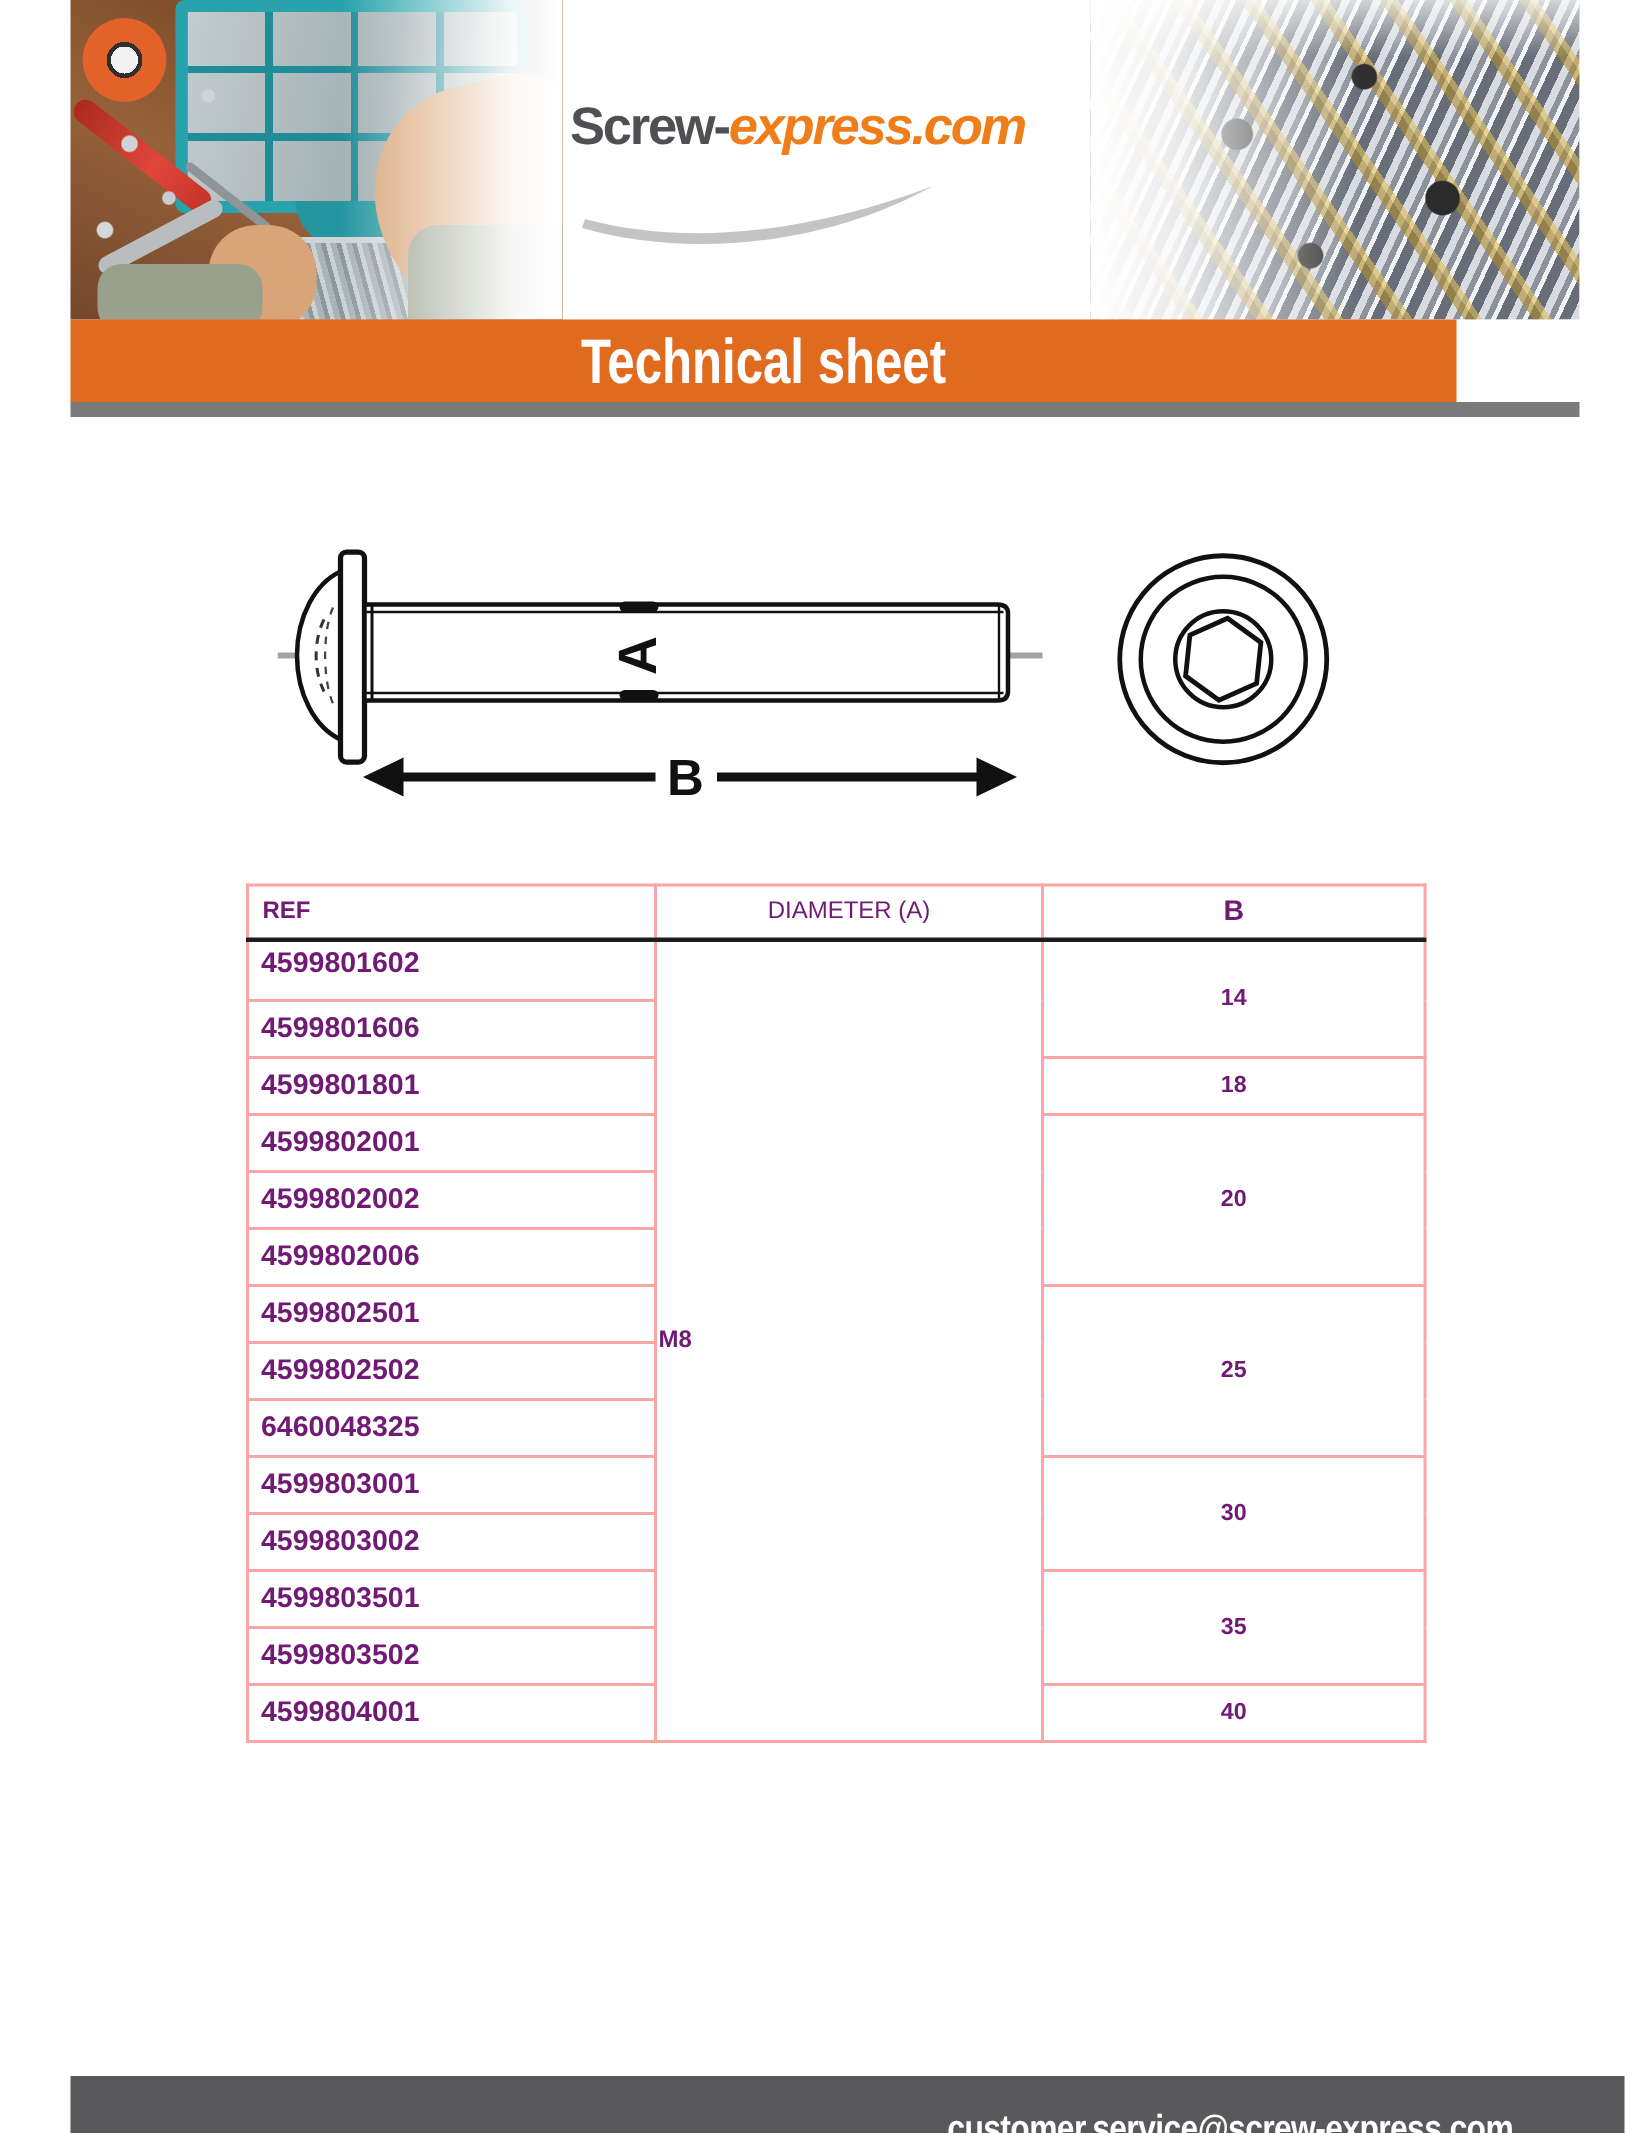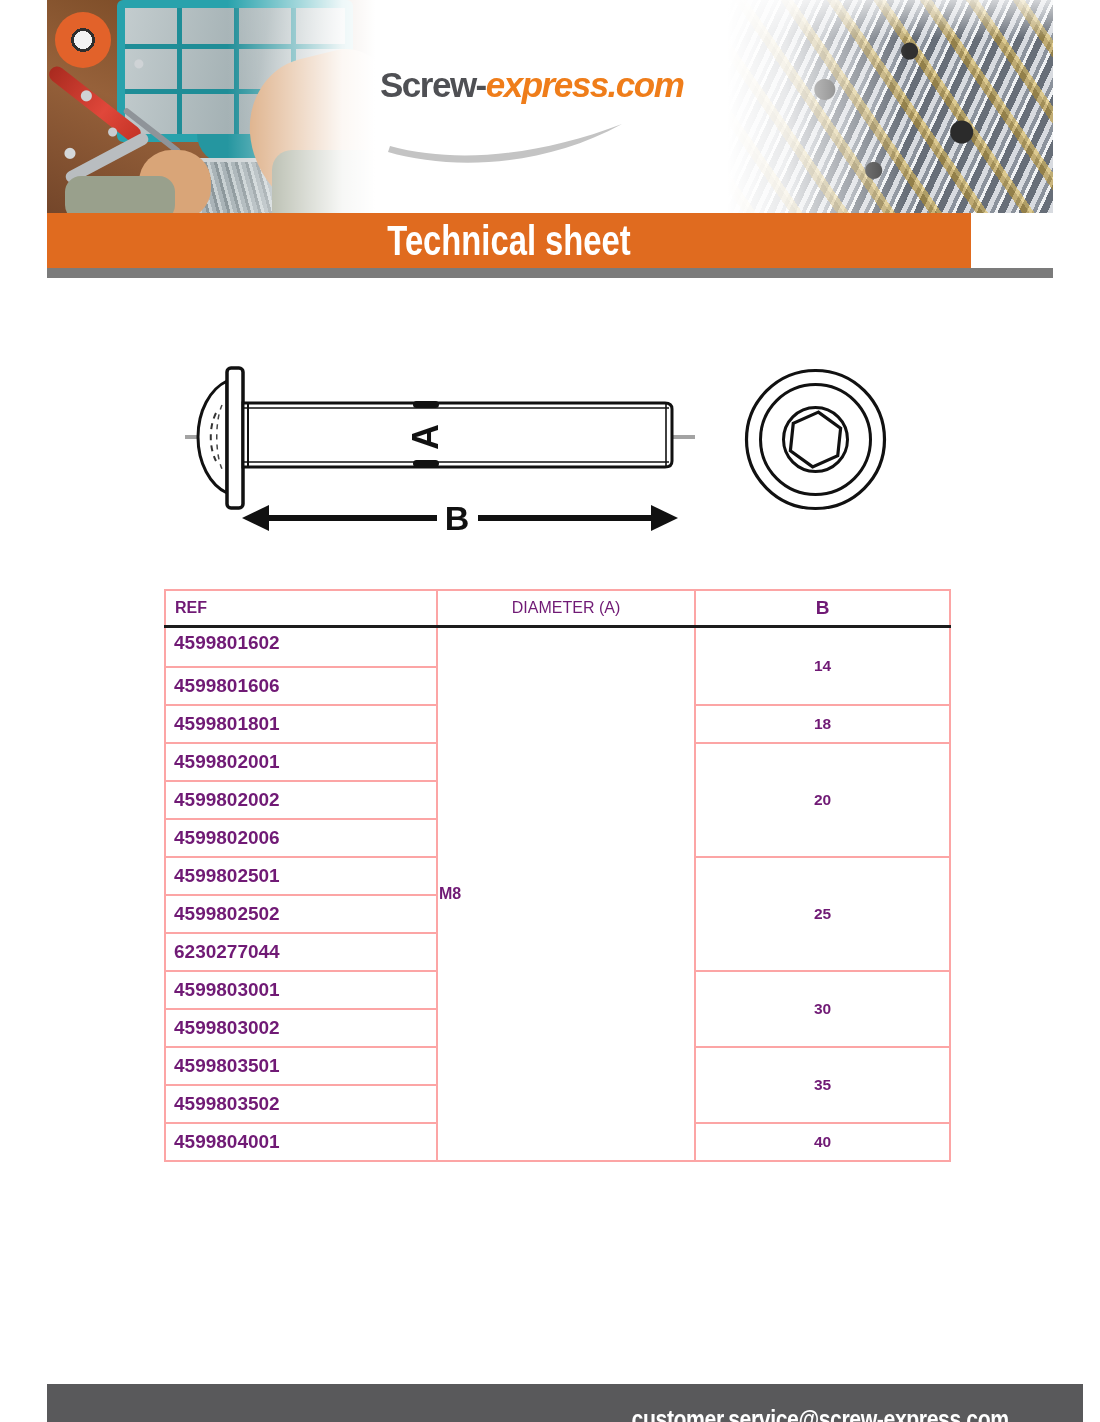--- a/index.html
+++ b/index.html
@@ -193,21 +193,21 @@
           <td class="ref-cell">4599802006</td>
         </tr>
         <tr>
           <td class="ref-cell">4599802501</td>
           <td class="b-cell" rowspan="3">25</td>
         </tr>
         <tr>
           <td class="ref-cell">4599802502</td>
         </tr>
         <tr>
-          <td class="ref-cell">6230277044</td>
+          <td class="ref-cell">6460048325</td>
         </tr>
         <tr>
           <td class="ref-cell">4599803001</td>
           <td class="b-cell" rowspan="2">30</td>
         </tr>
         <tr>
           <td class="ref-cell">4599803002</td>
         </tr>
         <tr>
           <td class="ref-cell">4599803501</td>

